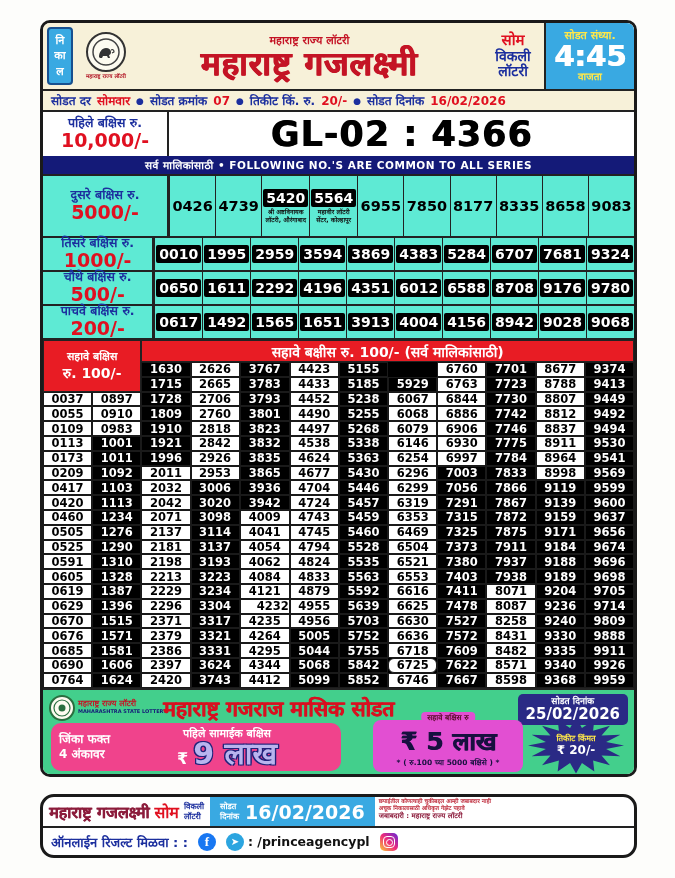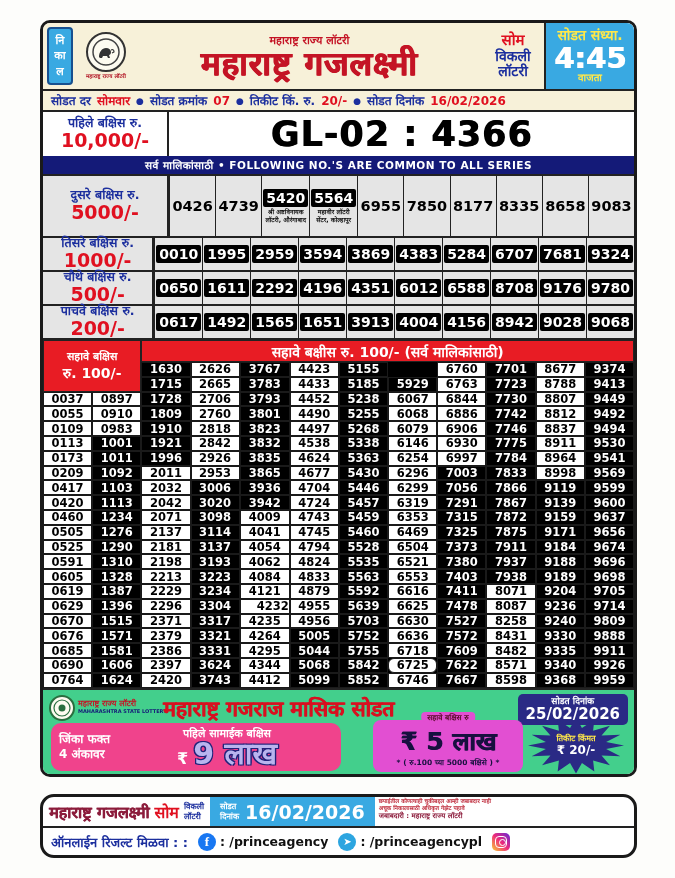--- a/index.html
+++ b/index.html
@@ -24,42 +24,42 @@
   .logo-caption { font-size:5.5px; color:#b01020; font-weight:bold; white-space:nowrap; }
   .hdr-center { flex:1; display:flex; flex-direction:column; align-items:center; justify-content:center; }
   .hdr-small-title { color:#c41425; font-size:11px; font-weight:bold; }
   .hdr-main-title { color:#c41425; font-size:33px; font-weight:bold; line-height:1.0;
     text-shadow:0.6px 0 #c41425, -0.6px 0 #c41425; letter-spacing:1px; }
   .hdr-day { width:62px; display:flex; flex-direction:column; align-items:center; justify-content:center; line-height:1.1; }
   .day-som { color:#e01020; font-size:15px; font-weight:bold; }
   .day-weekly { color:#1c2f9e; font-size:14px; font-weight:bold; }
   .timebox { width:90px; background:#39a9e2; border-left:2px solid #222;
     display:flex; flex-direction:column; align-items:center; justify-content:center; line-height:1.05; }
-  .time-label { color:#ffe84a; font-size:14px; font-weight:bold; }
+  .time-label { color:#ffe84a; font-size:11px; font-weight:bold; }
   .time-big { color:#fff; font-size:29px; font-weight:bold; text-shadow:1px 0 #fff; }
   .time-suffix { color:#ffe84a; font-size:10px; font-weight:bold; }
   
   .inforow { background:#f7f1d9; border-top:2px solid #222; display:flex; align-items:center;
     padding:1px 8px; font-size:12px; font-weight:bold; gap:6px; height:21px; }
   .lbl-blue { color:#1c2f9e; }
   .val-red  { color:#e01020; }
   .bullet   { color:#1c2f9e; font-size:9px; }
   
   .p1row { display:flex; border-top:2px solid #222; height:46px; background:#fff; }
   .p-label-cell { width:126px; border-right:2px solid #222; display:flex; flex-direction:column;
     align-items:center; justify-content:center; line-height:1.15; }
   .p-label { color:#1c2f9e; font-size:12.5px; font-weight:bold; }
   .p-amt   { color:#e01020; font-size:19px; font-weight:bold; }
   .p1-num { flex:1; display:flex; align-items:center; justify-content:center;
     font-size:35px; font-weight:bold; color:#000; letter-spacing:1px; text-shadow:0.8px 0 #000; }
   
   .navybar { background:#141a78; color:#fff; font-size:10.5px; font-weight:bold;
     text-align:center; padding:2px 0; letter-spacing:0.5px; }
   
-  .prow { display:flex; border-top:2px solid #222; background:#e5e5e5;justify-content:space-between; }
+  .prow { display:flex; border-top:2px solid #222; background:#5eead4;justify-content:space-between; }
   .prow .cells { flex:1; display:flex; }
   .num-cell { flex:1; border-left:1.5px solid #222; display:flex; flex-direction:column;
     align-items:center; justify-content:center; text-align:center; padding:1px; }
   .num-plain { font-size:14.5px; font-weight:bold; color:#000; }
   .blackbox { background:#000; color:#fff; font-weight:bold; font-size:14px;
     padding:0 3px; border-radius:2px; line-height:1.3; }
   .cell-note { font-size:6.3px; color:#111; line-height:1.15; margin-top:1px; font-weight:bold; }
   .h62 { height:62px; } .h34 { height:34px; }
   
   .grid6 { display:grid; grid-template-columns:repeat(12,1fr);
@@ -681,21 +681,20 @@
     <div class="s-disc">
       <span class="t">छपाईतील कोणत्याही चुकीबद्दल आम्ही जबाबदार नाही</span>
       <span class="t">अचूक निकालासाठी अधिकृत गेझेट पहावे</span>
       <span class="t3">जबाबदारी : महाराष्ट्र राज्य लॉटरी</span>
     </div>
   </div>
   <div class="strip-r2">
     <span class="s-online">ऑनलाईन रिजल्ट मिळवा : :</span>
     <span class="soc">
       <span class="icn-fb">f</span>
-      <span class="handle">: /princeagency</span>
     </span>
     <span class="soc">
       <span class="icn-tg">➤</span>
       <span class="handle">: /princeagencypl</span>
     </span>
     <span class="soc">
       <span class="icn-ig"></span>
     </span>
   </div>
 </div>

